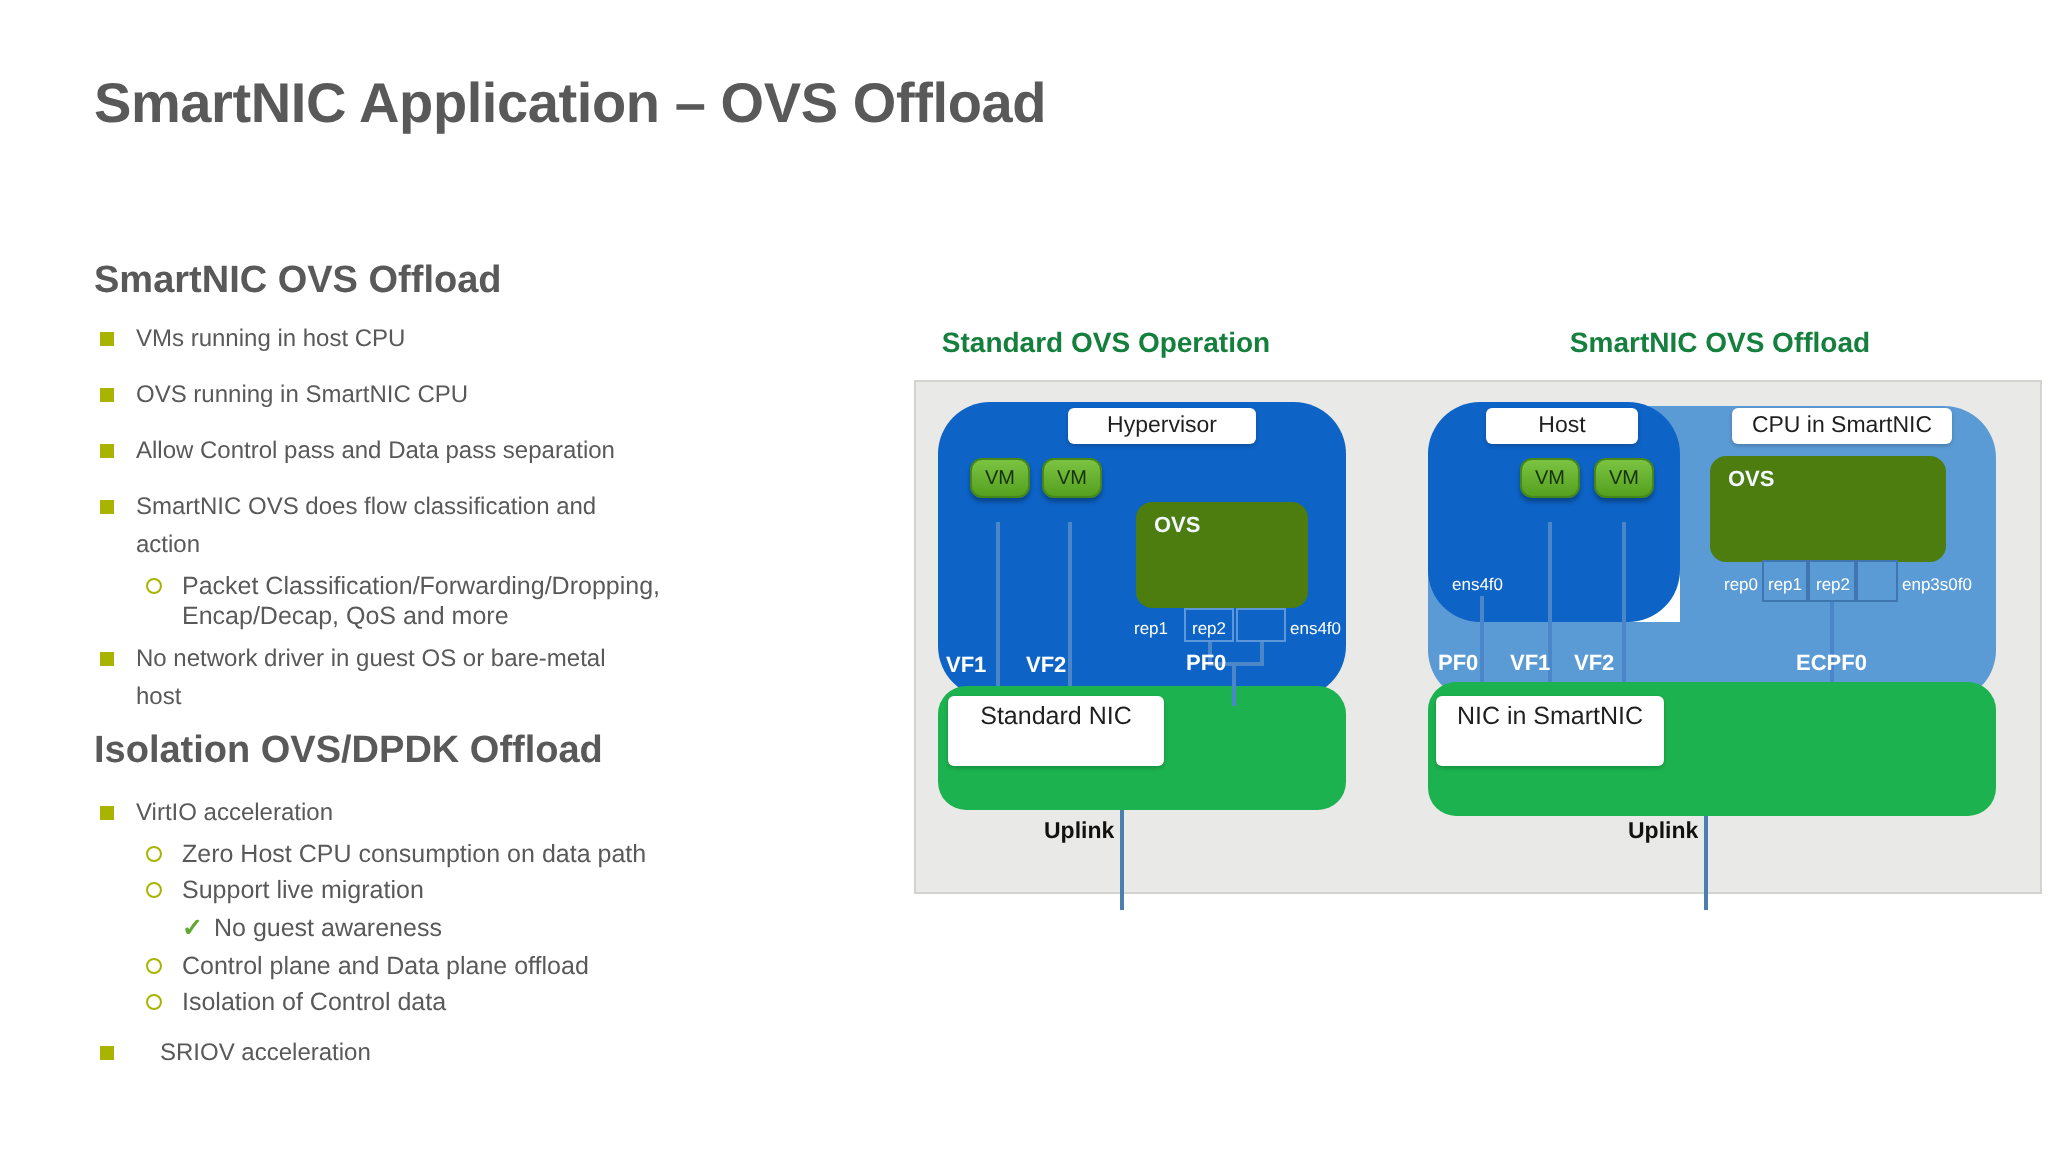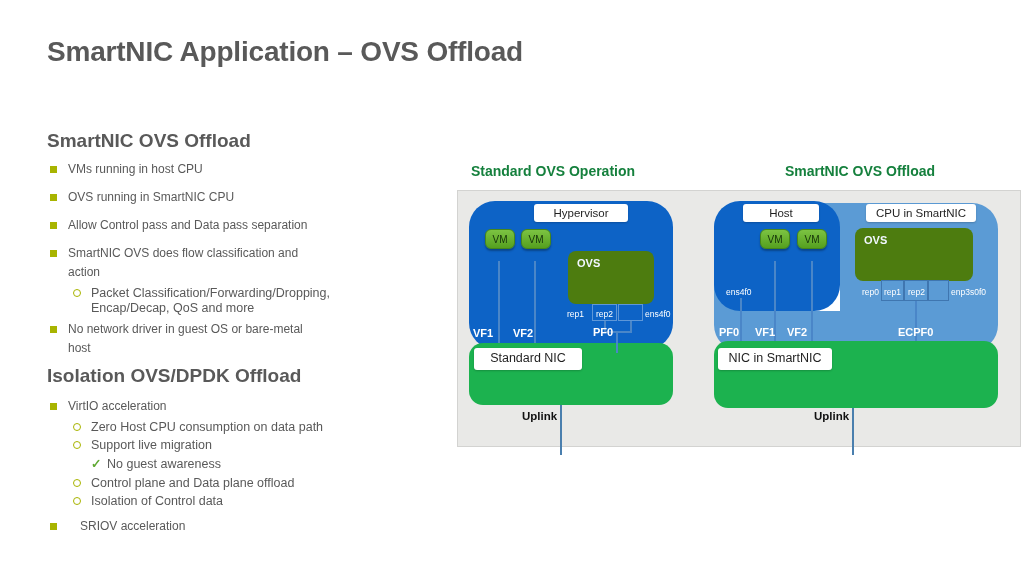--- a/index.html
+++ b/index.html
@@ -28,21 +28,21 @@
   .dheader.right { left:760px; }
 
   
   .panel { position:absolute; left:457px; top:190px; width:564px; height:257px; background:#e9e9e7; border:1px solid #d3d3d1; }
   .panel * { position:absolute; }
 
   .dblue { background:#0d63c6; border-radius:26px; }
   .mblue { background:#5b9bd5; border-radius:26px; }
   .greenb { background:#1cb24f; border-radius:14px; }
   .wlabel { background:#ffffff; border-radius:3px; color:#1f1f1f; text-align:center; font-size:11.5px; line-height:18px; height:18px; box-shadow:0 1px 2px rgba(0,0,0,0.2); }
-  .wlabel.big { height:22px; line-height:20px; font-size:12.5px; }
+  .wlabel.big { height:35px; line-height:20px; font-size:12.5px; }
   .vm { width:30px; height:20px; border-radius:6px; background:linear-gradient(#7cc342,#55a01f); border:1px solid #46871a; color:#15320a; font-weight:normal; font-size:10px; display:flex; align-items:center; justify-content:center; box-shadow:0 2px 2px rgba(0,0,0,0.3); }
   .ovs { background:#4d7c0f; border-radius:8px; color:#f2f7ff; font-weight:bold; font-size:11px; padding:6px 0 0 9px; }
   .vline { width:2px; background:#4a86c8; }
   .uline { width:2px; background:#4a7fae; }
   .hline { height:2px; background:#4a86c8; }
   .plabel { color:#ffffff; font-size:8.5px; line-height:10px; }
   .pbox { border:1.5px solid #5e97d8; }
   .pbox.r { border-color:#3f76b0; }
   .blabel { color:#ffffff; font-weight:bold; font-size:11px; }
   .ulabel { color:#111111; font-weight:bold; font-size:11.5px; }

